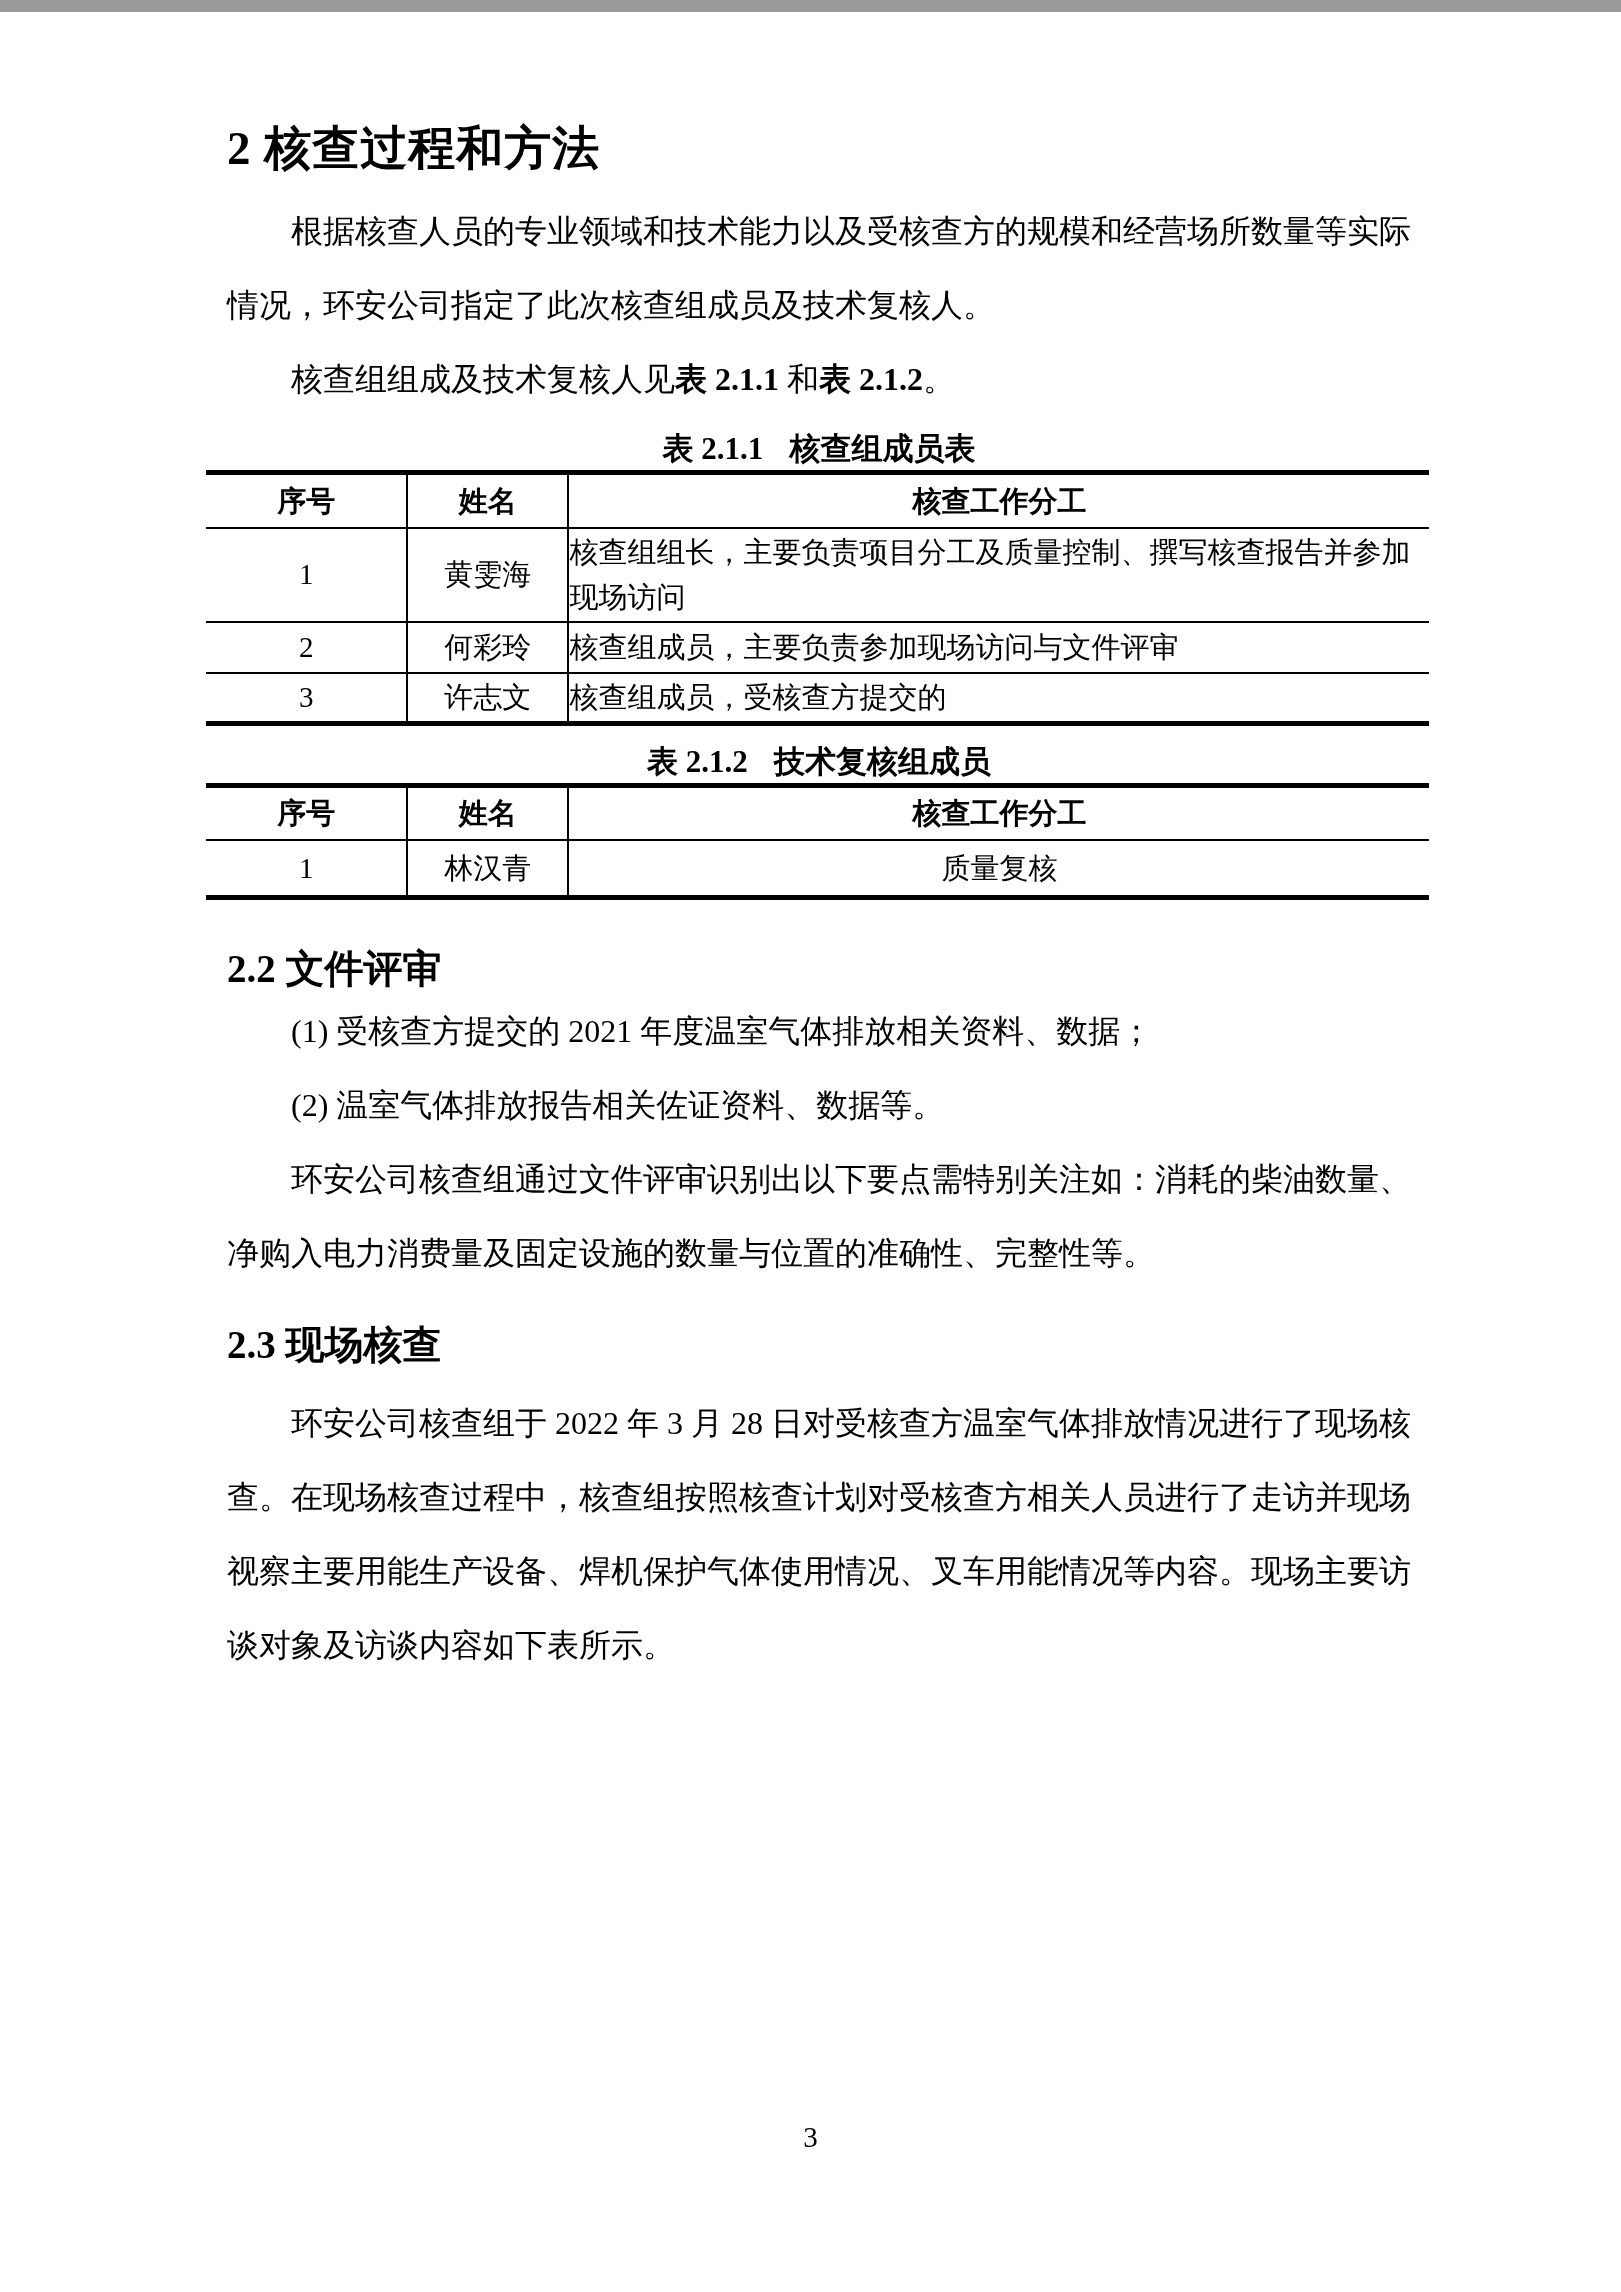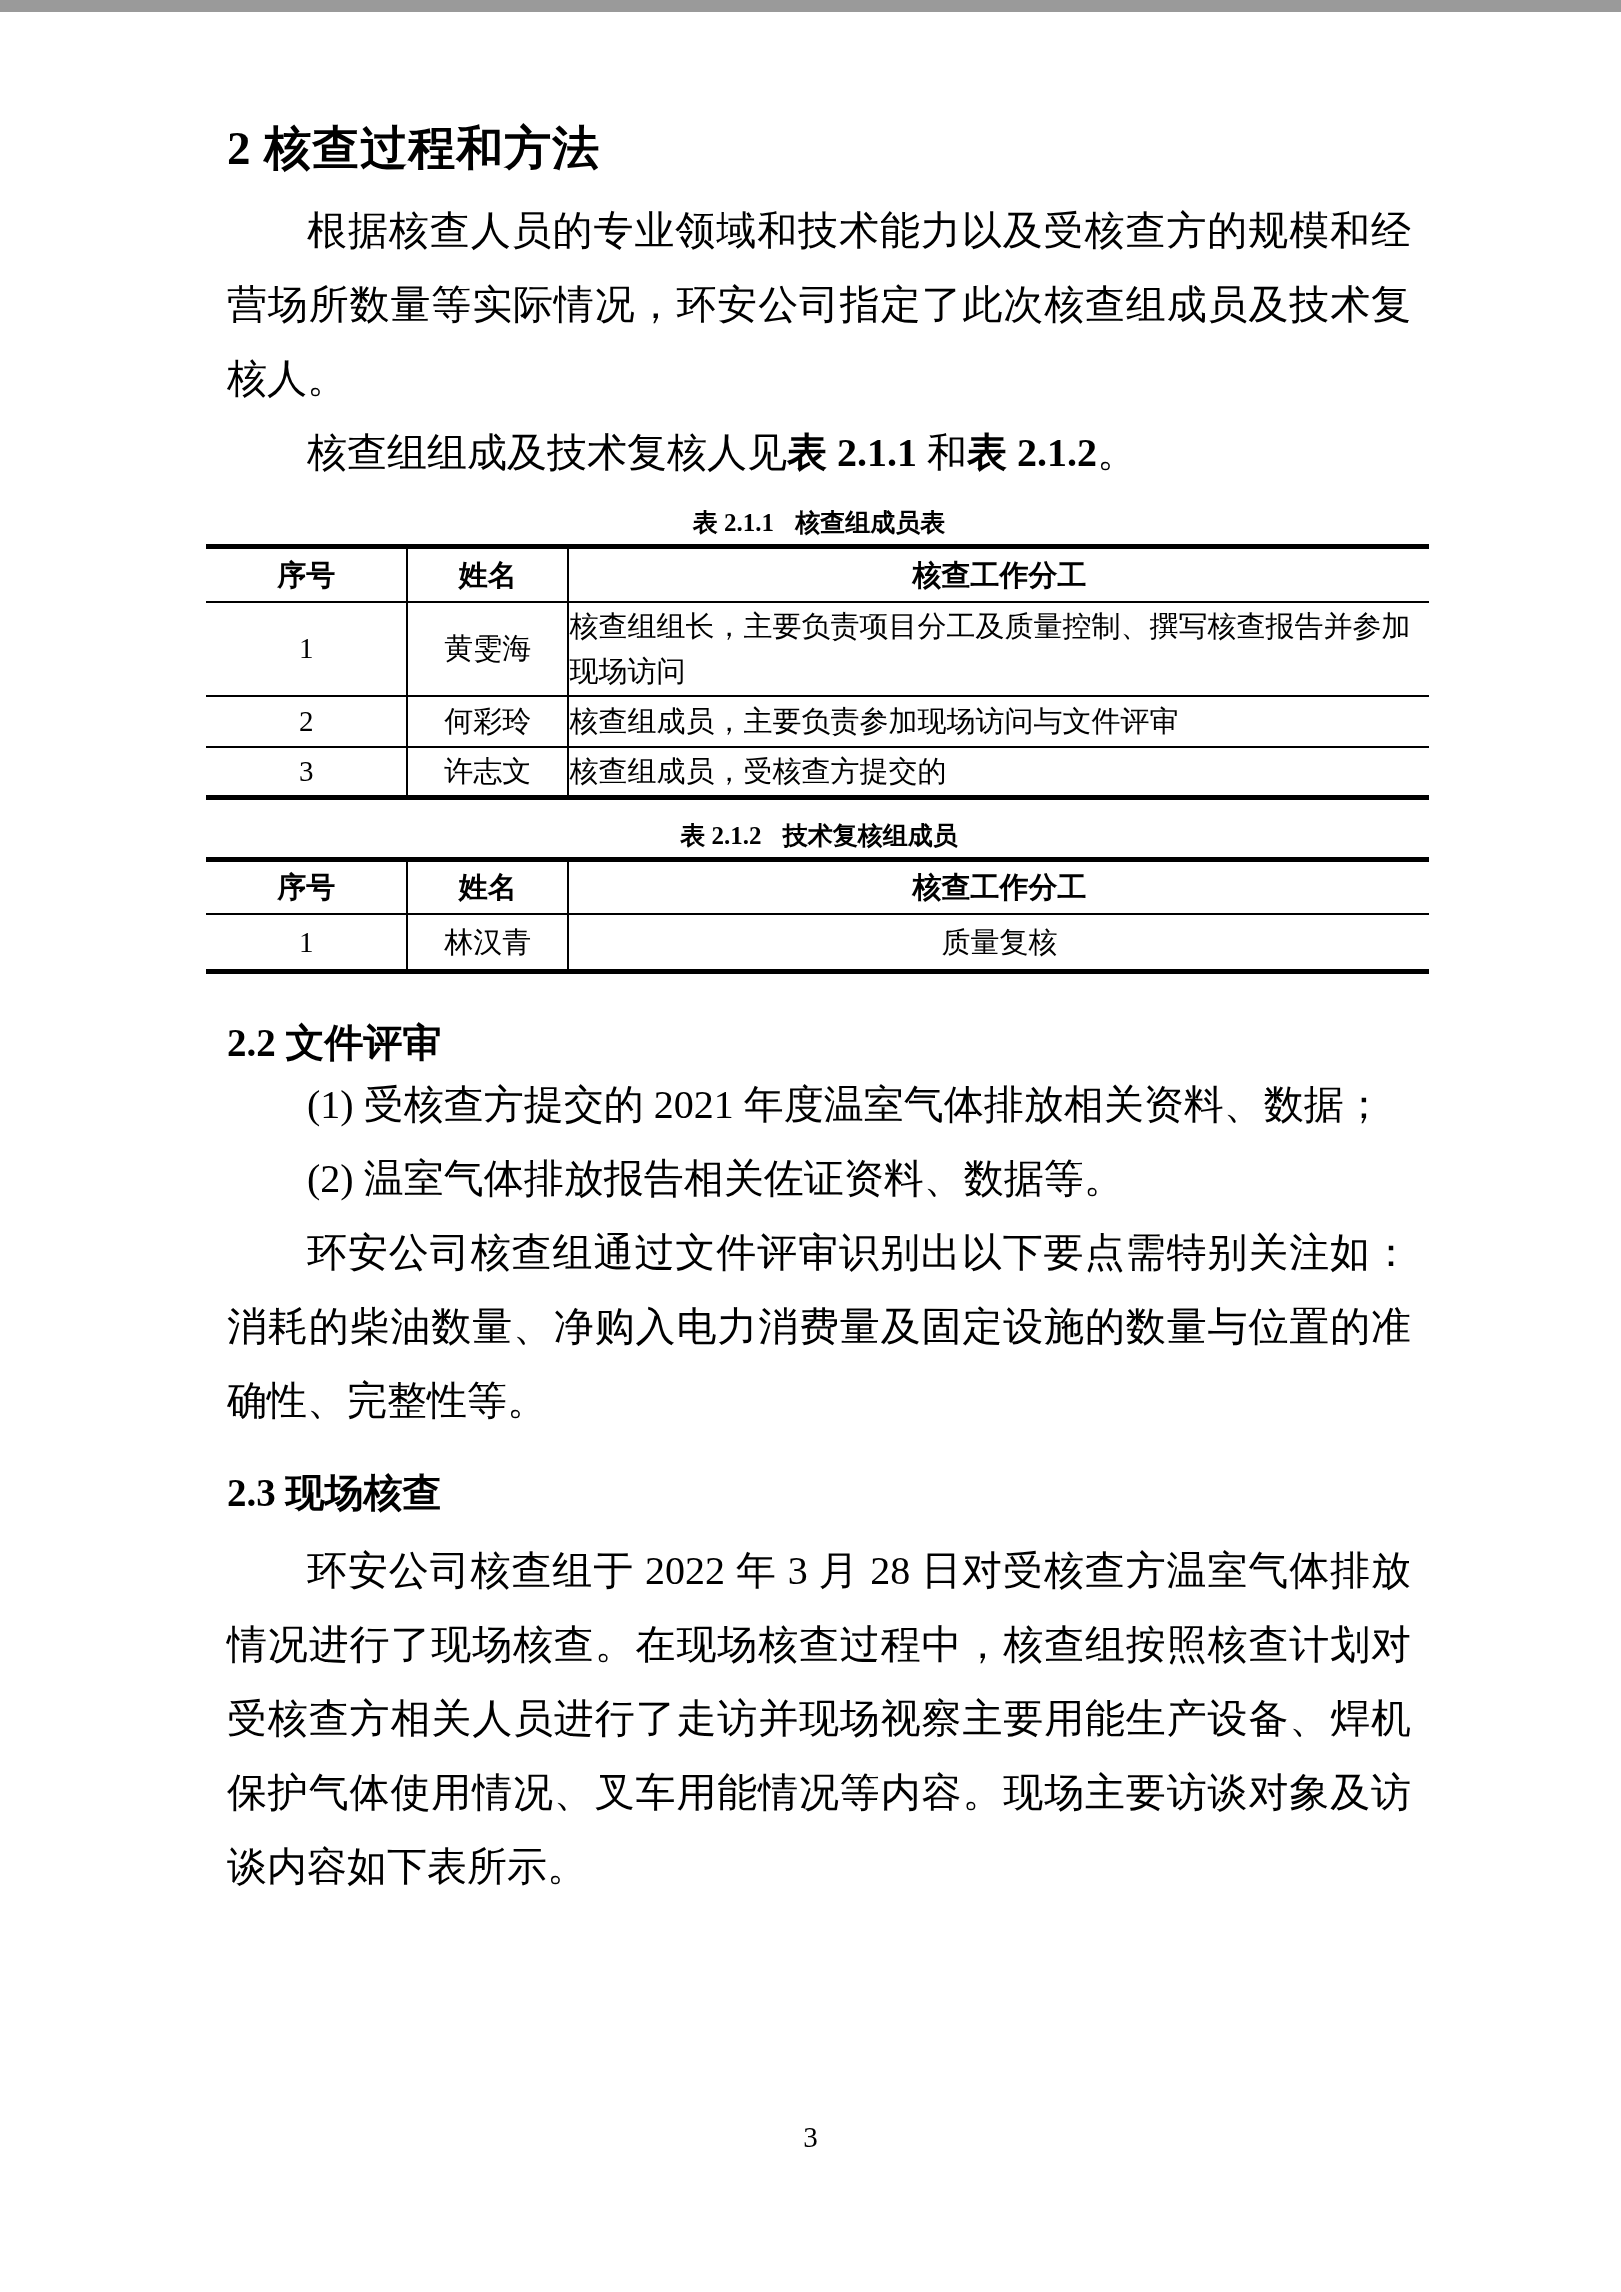--- a/index.html
+++ b/index.html
@@ -29,34 +29,34 @@
     font-size: 39px;
     font-weight: bold;
     line-height: 51px;
     margin: 0;
   }
   .sh-21 { margin-top: 73px; }
   .sh-22 { margin-top: 43px; }
   .sh-23 { margin-top: 29px; }
 
   .body-p {
-    font-size: 40px;
+    font-size: 32px;
     line-height: 74px;
     text-align: justify;
     text-indent: 2em;
     margin: 0;
   }
   .mt-first { margin-top: 21.6px; }
   .mt-sec   { margin-top: 15.7px; }
   .ref-bold { font-weight: bold; }
 
   .table-caption {
     margin-top: 13.7px;
     text-align: center;
-    font-size: 25px;
+    font-size: 31px;
     font-weight: bold;
     line-height: 39px;
   }
   .table-caption .cap-title { margin-left: 0.85em; }
   .cap2 { margin-top: 15.7px; }
 
   .doc-table {
     width: calc(100% + 39px);
     margin-left: -20.6px;
     margin-top: 2px;

